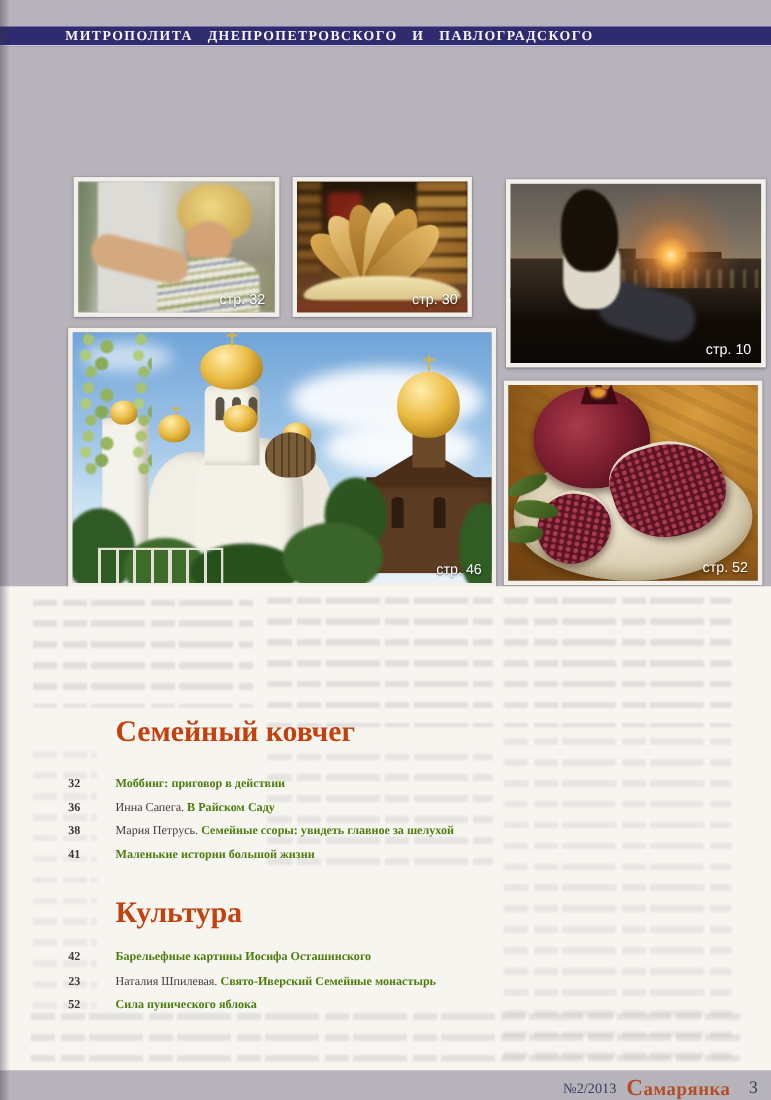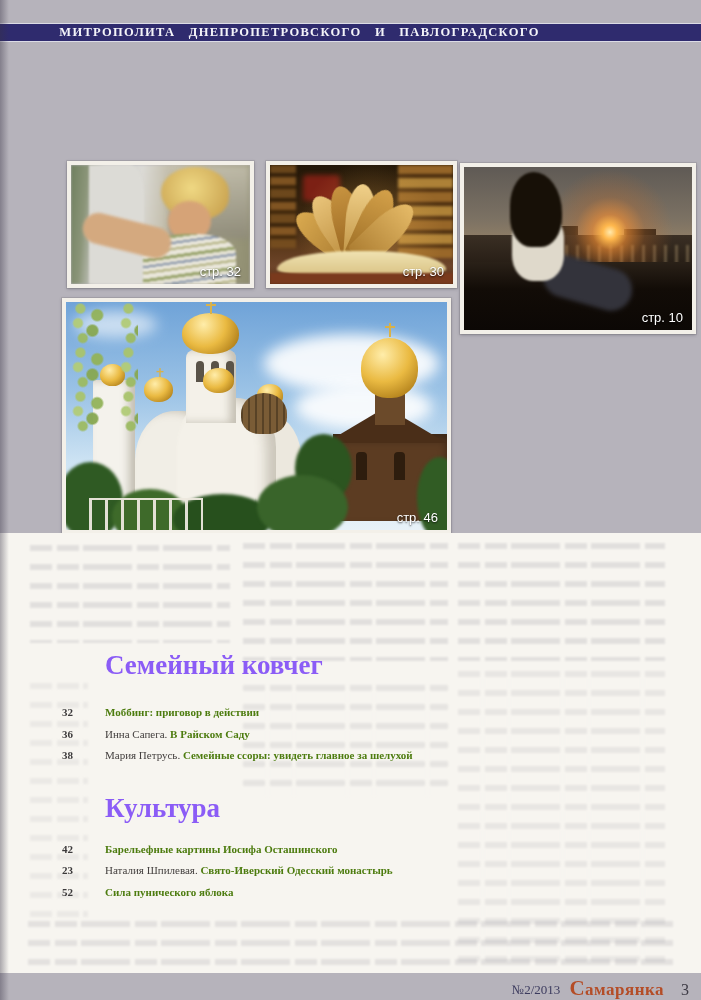--- a/index.html
+++ b/index.html
@@ -18,21 +18,21 @@
   
   .photo{position:absolute;border:4px solid #f3f0e9;box-sizing:border-box;overflow:hidden;
         box-shadow:0 1px 3px rgba(50,45,60,.35),0 0 0 1px rgba(0,0,0,.07);padding-left:21px;}
   .photo .inner{position:absolute;inset:0;overflow:hidden;}
   .photo .inner > div{position:absolute;}
   .caption{position:absolute;right:9px;bottom:5px;z-index:9;color:#fff;
         font-family:"Liberation Sans",sans-serif;font-size:13px;
         text-shadow:0 1px 2px rgba(0,0,0,.75);}
 
   #photo1{left:27px;top:145px;width:187px;height:127px;}
-  #photo2{left:226px;top:145px;width:191px;height:127px;}
+  #photo2{left:226px;top:145px;width:163px;height:127px;}
   #photo3{left:420px;top:147px;width:236px;height:171px;}
   #photo4{left:22px;top:282px;width:389px;height:236px;}
   #photo5{left:418px;top:330px;width:235px;height:186px;}
 
   
   .p1-bg{inset:0;background:linear-gradient(95deg,#6f7f5e 0,#8b9579 9%,#cfcecb 18%,#dbdad5 38%,#c4bfad 52%,#ada98e 70%,#9a987b 88%,#8f8d70 100%);filter:blur(1px);}
   .p1-cupboard{left:55%;top:0;width:45%;height:62%;background:linear-gradient(180deg,#c9c4b4,#8e8a7a);opacity:.8;filter:blur(3px);}
   .p1-adult{left:10%;top:0;width:31%;height:100%;background:#dcdbd6;border-radius:0 26% 0 0;filter:blur(1px);}
   .p1-arm{left:6%;top:46%;width:50%;height:26%;background:#d4a97f;border-radius:40px;transform:rotate(14deg);filter:blur(1.4px);}
   .p1-hair{left:50%;top:2%;width:38%;height:44%;background:radial-gradient(circle at 45% 40%,#efd883,#c9a24f 85%);border-radius:50% 50% 45% 55%;filter:blur(1.5px);}
@@ -146,21 +146,21 @@
   .b1{left:30px;top:12px;width:200px;height:98px;}
   .b2{left:243px;top:10px;width:205px;height:118px;}
   .b3{left:458px;top:10px;width:207px;height:118px;}
   .b4{left:458px;top:138px;width:207px;height:292px;opacity:.09;}
   .b5{left:243px;top:152px;width:205px;height:112px;opacity:.10;}
   .b6{left:28px;top:388px;width:645px;height:44px;opacity:.12;}
   .b7{left:30px;top:150px;width:58px;height:235px;opacity:.07;}
 
   
   .toc{position:absolute;left:62px;top:117px;width:600px;z-index:5;color:#3d393a;}
-  .toc .section-title{font-size:27px;line-height:30px;font-weight:bold;color:#8b5cf6;margin:0 0 22px 43px;}
+  .toc .section-title{font-size:27px;line-height:30px;font-weight:bold;color:#c2410c;margin:0 0 22px 43px;}
   .toc .section-title.second{margin-bottom:16px;}
   .toc .row{display:flex;font-size:11px;line-height:21.5px;}
   .toc .num{width:43px;font-weight:bold;color:#3c3a3b;}
   .toc .entry{flex:1;}
   .toc .author{font-weight:normal;color:#44403f;}
   .toc .title{font-weight:bold;color:#4d7c0f;}
   .toc .sec-gap{height:26px;}
 
   
   .footer{position:absolute;left:0;bottom:0;width:701px;height:21px;z-index:6;
@@ -266,20 +266,36 @@
       <div class="tree p4-t1"></div>
       <div class="tree p4-t2"></div>
       <div class="tree p4-t3"></div>
       <div class="tree p4-t4"></div>
       <div class="tree p4-t6"></div>
       <div class="p4-fence"></div>
     </div>
     <figcaption class="caption">стр. 46</figcaption>
   </figure>
 
+  <figure class="photo" id="photo5">
+    <div class="inner" aria-hidden="true">
+      <div class="p5-bg"></div>
+      <div class="p5-streaks"></div>
+      <div class="p5-plate"></div>
+      <div class="p5-pome"></div>
+      <div class="p5-crown"></div>
+      <div class="p5-glint"></div>
+      <div class="seeds p5-wedge1"></div>
+      <div class="seeds p5-wedge2"></div>
+      <div class="leaf p5-l1"></div>
+      <div class="leaf p5-l2"></div>
+      <div class="leaf p5-l3"></div>
+    </div>
+    <figcaption class="caption">стр. 52</figcaption>
+  </figure>
 
   <div class="card">
     <div class="bleed b1"></div>
     <div class="bleed b2"></div>
     <div class="bleed b3"></div>
     <div class="bleed b4"></div>
     <div class="bleed b5"></div>
     <div class="bleed b6"></div>
     <div class="bleed b7"></div>
 
@@ -291,31 +307,35 @@
         <span class="entry"><span class="author"></span><span class="title">Моббинг: приговор в действии</span></span>
       </div>
       <div class="row">
         <span class="num">36</span>
         <span class="entry"><span class="author">Инна Сапега. </span><span class="title">В Райском Саду</span></span>
       </div>
       <div class="row">
         <span class="num">38</span>
         <span class="entry"><span class="author">Мария Петрусь. </span><span class="title">Семейные ссоры: увидеть главное за шелухой</span></span>
       </div>
+      <div class="row">
+        <span class="num">41</span>
+        <span class="entry"><span class="author"></span><span class="title">Маленькие истории большой жизни</span></span>
+      </div>
 
       <div class="sec-gap"></div>
       <h2 class="section-title second">Культура</h2>
 
       <div class="row">
         <span class="num">42</span>
         <span class="entry"><span class="author"></span><span class="title">Барельефные картины Иосифа Осташинского</span></span>
       </div>
       <div class="row">
         <span class="num">23</span>
-        <span class="entry"><span class="author">Наталия Шпилевая. </span><span class="title">Свято-Иверский Одесский монастырь</span></span>
+        <span class="entry"><span class="author">Наталия Шпилевая. </span><span class="title">Свято-Иверский Семейные монастырь</span></span>
       </div>
       <div class="row">
         <span class="num">52</span>
         <span class="entry"><span class="author"></span><span class="title">Сила пунического яблока</span></span>
       </div>
     </div>
   </div>
 
   <div class="footer">
     <span class="f-issue">№2/2013</span>

